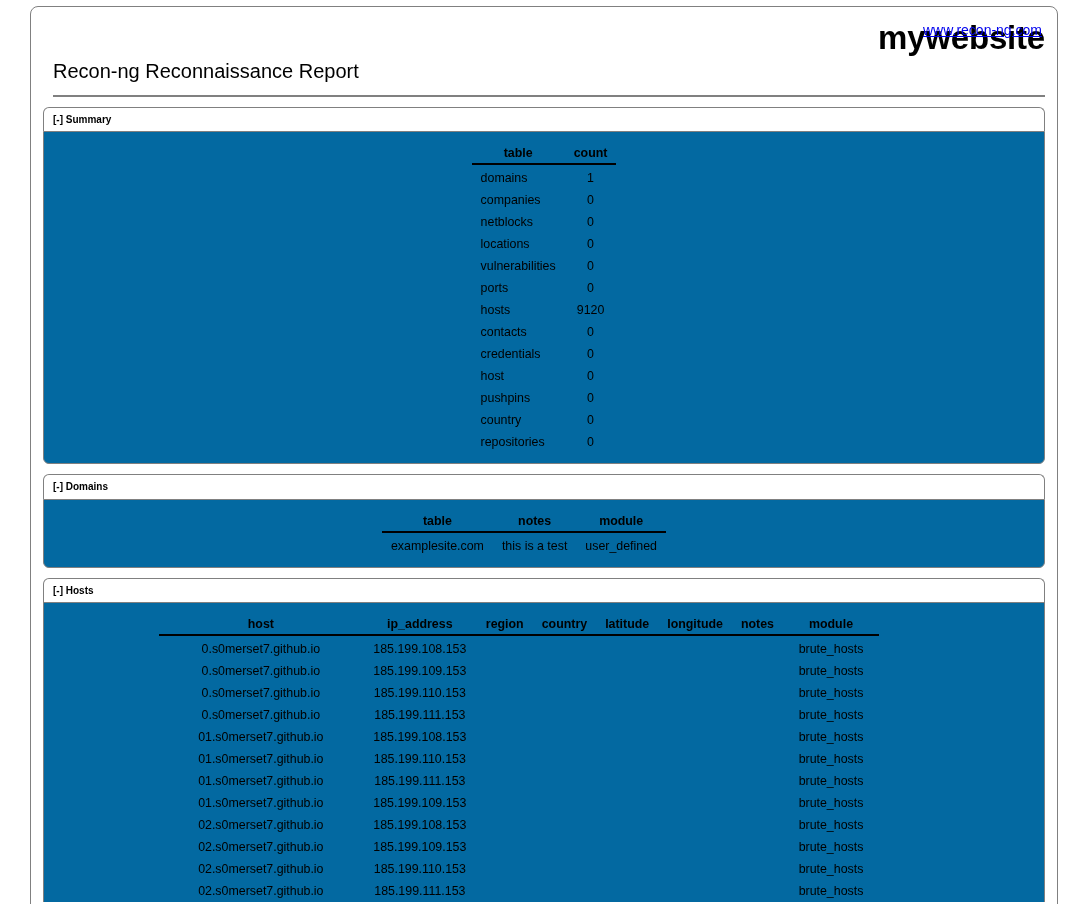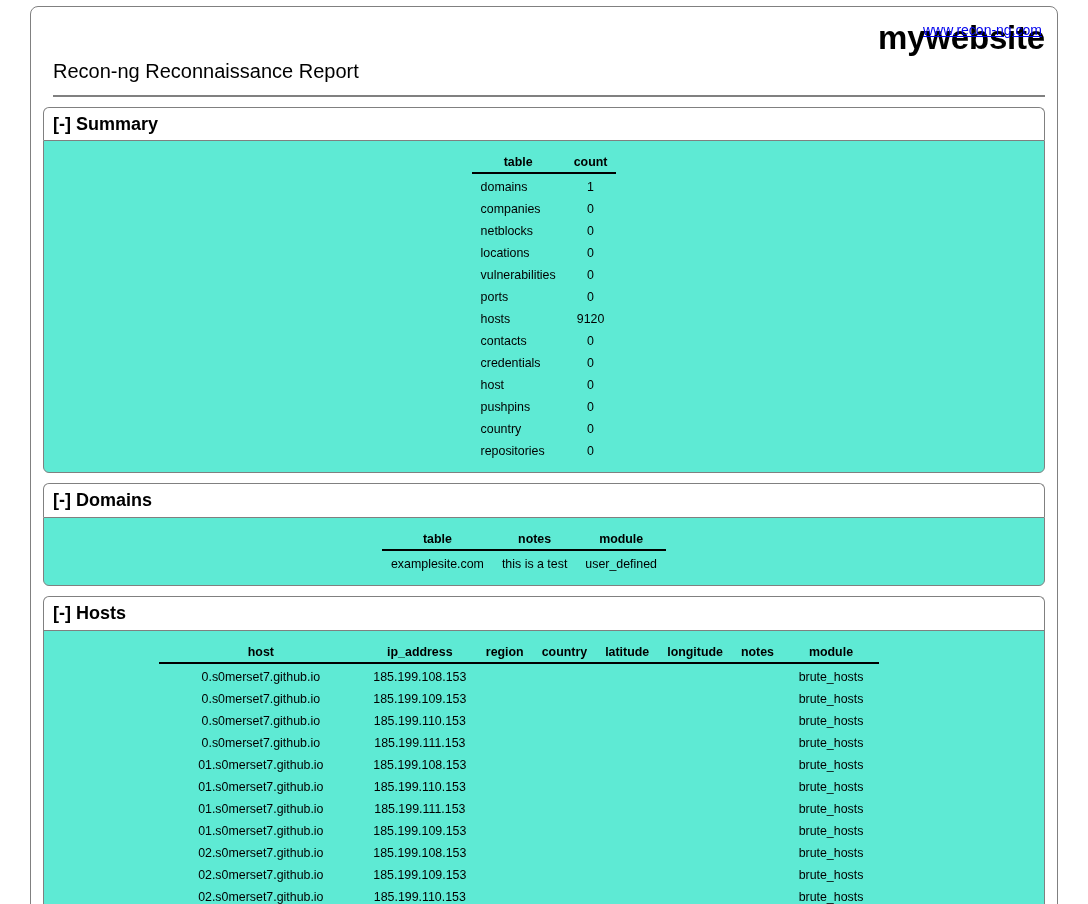--- a/index.html
+++ b/index.html
@@ -64,31 +64,31 @@
 
   
   .section {
     margin: 10px 0 0 0;
   }
   .section-header {
     border: 1px solid #808080;
     border-radius: 6px 6px 0 0;
     border-bottom: none;
     padding: 6px 0 6px 9px;
-    font-size: 18px;
+    font-size: 10px;
     font-weight: bold;
     background: #ffffff;
     line-height: 1.15;
     cursor: pointer;
   }
   .section-body {
     border: 1px solid #808080;
     border-radius: 0 0 6px 6px;
     padding: 8px 0 10px 0;
-    background: #5eead4;
+    background: #0369a1;
     overflow: hidden;
   }
   .section-body.clipped {
     border-bottom: none;
     border-radius: 0;
     padding-bottom: 0;
   }
 
   
   table.data {

